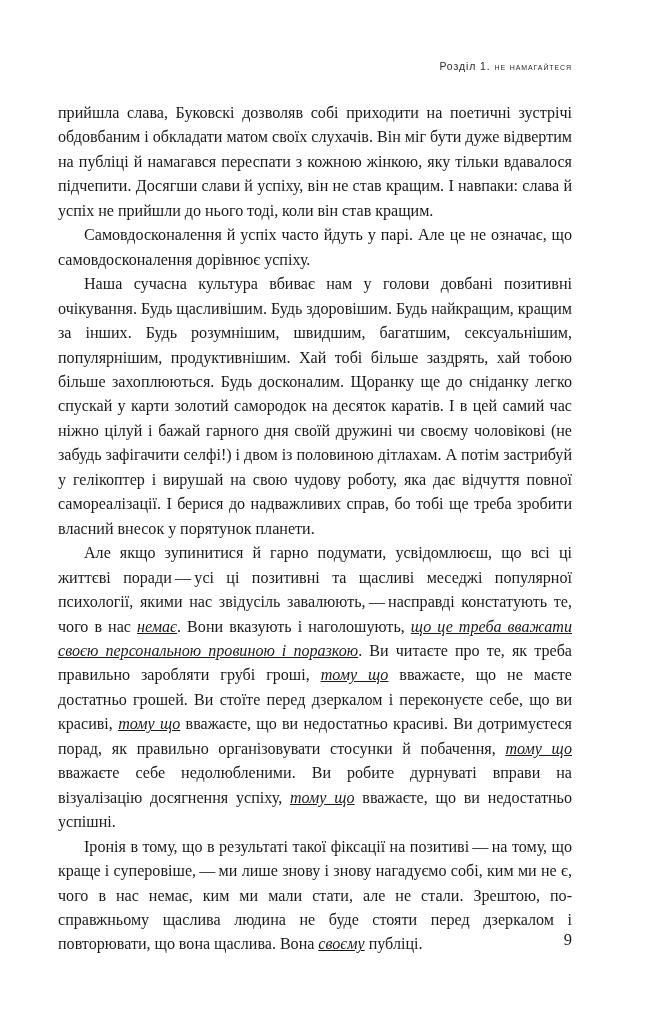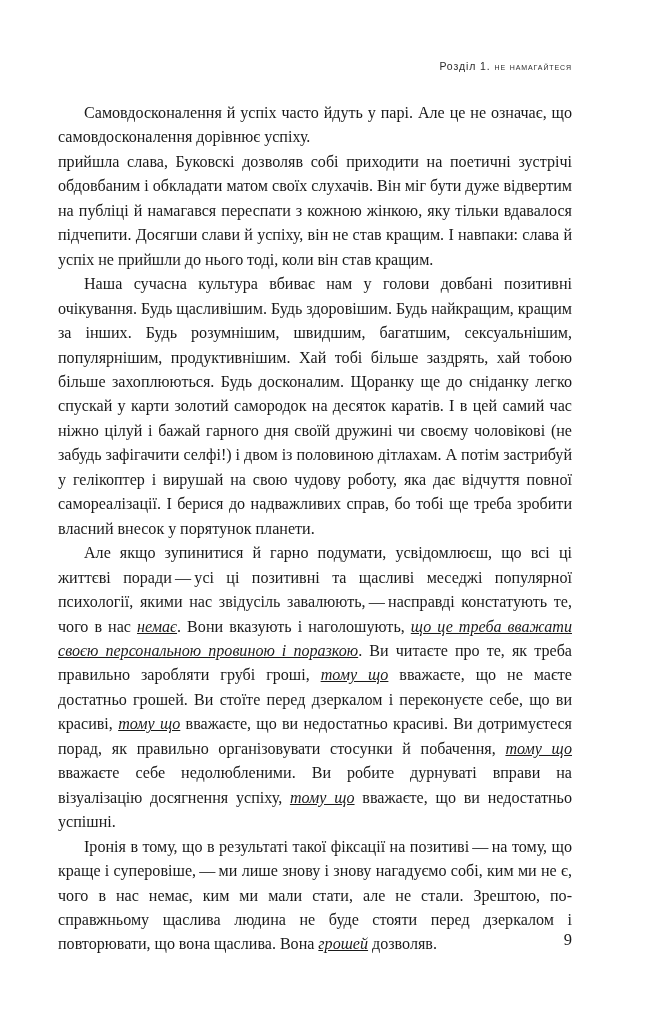--- a/index.html
+++ b/index.html
@@ -82,22 +82,22 @@
 </head>
 <body>
 
 <div class="page">
 
   <div class="running-header">
     <span class="hdr-lead">Розділ 1. </span><span>Не намагайтеся</span>
   </div>
 
   <div class="text-block">
+      <p class="para no-indent"><span>прийшла слава, Буковскі дозволяв собі приходити на поетичні зустрічі обдовбаним і обкладати матом своїх слухачів. Він міг бути дуже відвертим на публіці й намагався переспати з кожною жінкою, яку тільки вдавалося підчепити. Досягши слави й успіху, він не став кращим. І навпаки: слава й успіх не прийшли до нього тоді, коли він став кращим.</span></p>
       <p class="para"><span>Самовдосконалення й успіх часто йдуть у парі. Але це не означає, що самовдосконалення дорівнює успіху.</span></p>
-      <p class="para no-indent"><span>прийшла слава, Буковскі дозволяв собі приходити на поетичні зустрічі обдовбаним і обкладати матом своїх слухачів. Він міг бути дуже відвертим на публіці й намагався переспати з кожною жінкою, яку тільки вдавалося підчепити. Досягши слави й успіху, він не став кращим. І навпаки: слава й успіх не прийшли до нього тоді, коли він став кращим.</span></p>
       <p class="para"><span>Наша сучасна культура вбиває нам у голови довбані позитивні очікування. Будь щасливішим. Будь здоровішим. Будь найкращим, кращим за інших. Будь розумнішим, швидшим, багатшим, сексуальнішим, популярнішим, продуктивнішим. Хай тобі більше заздрять, хай тобою більше захоплюються. Будь досконалим. Щоранку ще до сніданку легко спускай у карти золотий самородок на десяток каратів. І в цей самий час ніжно цілуй і бажай гарного дня своїй дружині чи своєму чоловікові (не забудь зафігачити селфі!) і двом із половиною дітлахам. А потім застрибуй у гелікоптер і вирушай на свою чудову роботу, яка дає відчуття повної самореалізації. І берися до надважливих справ, бо тобі ще треба зробити власний внесок у порятунок планети.</span></p>
       <p class="para"><span>Але якщо зупинитися й гарно подумати, усвідомлюєш, що всі ці життєві поради — усі ці позитивні та щасливі меседжі популярної психології, якими нас звідусіль завалюють, — насправді констатують те, чого в нас </span><em>немає</em><span>. Вони вказують і наголошують, </span><em>що це треба вважати своєю персональною провиною і поразкою</em><span>. Ви читаєте про те, як треба правильно заробляти грубі гроші, </span><em>тому що</em><span> вважаєте, що не маєте достатньо грошей. Ви стоїте перед дзеркалом і переконуєте себе, що ви красиві, </span><em>тому що</em><span> вважаєте, що ви недостатньо красиві. Ви дотримуєтеся порад, як правильно організовувати стосунки й побачення, </span><em>тому що</em><span> вважаєте себе недолюбленими. Ви робите дурнуваті вправи на візуалізацію досягнення успіху, </span><em>тому що</em><span> вважаєте, що ви недостатньо успішні.</span></p>
-      <p class="para"><span>Іронія в тому, що в результаті такої фіксації на позитиві — на тому, що краще і суперовіше, — ми лише знову і знову нагадуємо собі, ким ми не є, чого в нас немає, ким ми мали стати, але не стали. Зрештою, по-справжньому щаслива людина не буде стояти перед дзеркалом і повторювати, що вона щаслива. Вона </span><em>грошей</em><span> дозволяв.</span></p>
+      <p class="para"><span>Іронія в тому, що в результаті такої фіксації на позитиві — на тому, що краще і суперовіше, — ми лише знову і знову нагадуємо собі, ким ми не є, чого в нас немає, ким ми мали стати, але не стали. Зрештою, по-справжньому щаслива людина не буде стояти перед дзеркалом і повторювати, що вона щаслива. Вона </span><em>своєму</em><span> публіці.</span></p>
     </div>
 
   <div class="folio">9</div>
 
 </div>
 
 </body></html>

